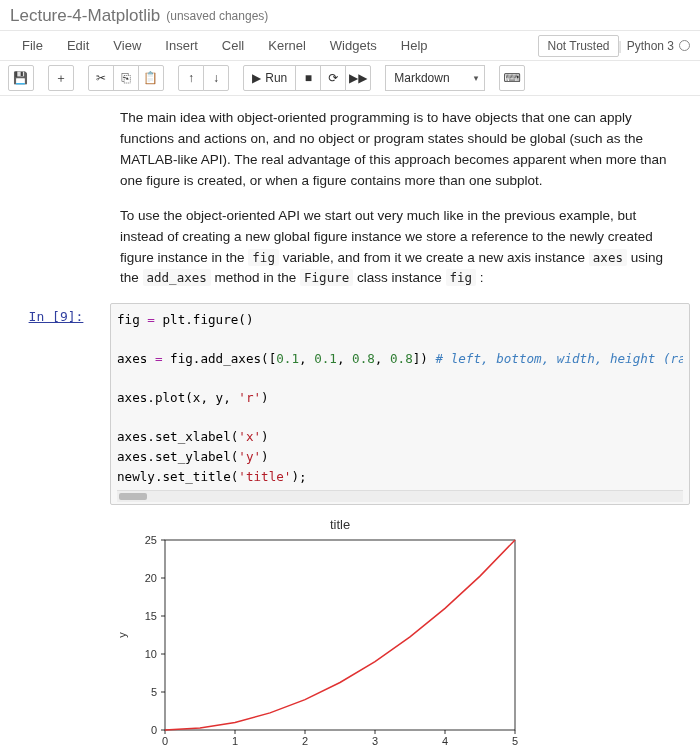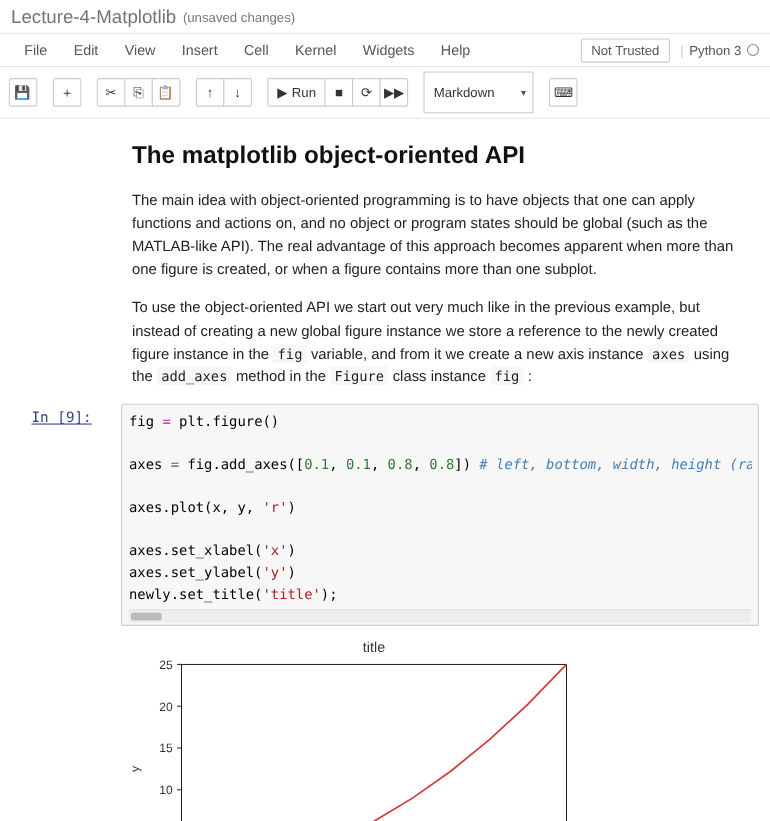--- a/index.html
+++ b/index.html
@@ -6,32 +6,32 @@
   body { font-family: "Helvetica Neue", Helvetica, Arial, sans-serif; font-size: 13px; color: #333; background: #fff; width: 700px; }
   .header { display: flex; align-items: center; padding: 6px 10px 4px 10px; border-bottom: 1px solid #e7e7e7; }
   .logo { display: flex; align-items: center; margin-right: 14px; }
   .logo svg { height: 24px; }
   .nbname { font-size: 17px; color: #737373; margin-right: 6px; }
   .savestatus { font-size: 12px; color: #777; }
   .header-right { margin-left: auto; display: flex; align-items: center; gap: 8px; }
   .btn { border: 1px solid #ccc; background: #fff; padding: 4px 10px; border-radius: 3px; font-size: 12px; color: #333; cursor: pointer; }
   .menubar { display: flex; align-items: center; padding: 0 10px; border-bottom: 1px solid #e7e7e7; height: 30px; }
   .menubar .m { padding: 6px 12px; color: #555; font-size: 13px; cursor: pointer; }
-  .menubar .right { margin-left: auto; display: flex; align-items: center; gap: 10px; }
+  .menubar .right { margin-left: auto; display: flex; align-items: center; }
   .not-trusted { border: 1px solid #ccc; padding: 3px 8px; border-radius: 2px; font-size: 12px; color: #555; }
   .kernel { font-size: 12px; color: #555; display: flex; align-items: center; gap: 5px; }
   .kcircle { width: 11px; height: 11px; border: 1px solid #888; border-radius: 50%; display: inline-block; }
   .toolbar { display: flex; align-items: center; padding: 4px 8px; border-bottom: 1px solid #e7e7e7; gap: 4px; flex-wrap: wrap; }
   .tbtn { border: 1px solid #ccc; background: #fff; min-width: 26px; height: 26px; display: inline-flex; align-items: center; justify-content: center; border-radius: 2px; cursor: pointer; font-size: 12px; color: #333; }
   .tgrp { display: flex; gap: 0; }
   .tgrp .tbtn { border-radius: 0; margin-left: -1px; }
   .tgrp .tbtn:first-child { border-top-left-radius: 2px; border-bottom-left-radius: 2px; margin-left: 0;}
   .tgrp .tbtn:last-child { border-top-right-radius: 2px; border-bottom-right-radius: 2px; }
   .runbtn { padding: 0 8px; gap: 4px; }
-  .celltype { border: 1px solid #ccc; height: 38px; padding: 0 4px 0 8px; font-size: 12px; background: #fff; position: relative; display: inline-flex; align-items: center; min-width: 100px;}
+  .celltype { border: 1px solid #ccc; height: 26px; padding: 0 4px 0 8px; font-size: 12px; background: #fff; position: relative; display: inline-flex; align-items: center; min-width: 100px;}
   .celltype::after { content: "▾"; position: absolute; right: 6px; font-size: 9px; color: #555;}
   .notebook { padding: 12px 10px 20px 10px; }
   .textcell { margin-left: 110px; margin-right: 20px; }
   .textcell h2 { font-size: 22px; font-weight: bold; margin: 8px 0 18px 0; color: #111; }
   .textcell p { font-size: 13.5px; line-height: 1.55; margin-bottom: 14px; color: #222; }
   code.il { font-family: Menlo, Monaco, Consolas, monospace; background: #f7f7f7; padding: 1px 4px; border-radius: 2px; font-size: 12.5px; }
   .codecell { display: flex; margin-top: 8px; }
   .prompt { width: 100px; text-align: center; padding: 6px 8px 0 0; font-family: monospace; font-size: 13px; color: #303F9F; flex-shrink:0;text-decoration:underline;}
   .inputarea { flex: 1; border: 1px solid #cfcfcf; background: #f7f7f7; padding: 6px 6px 2px 6px; border-radius: 2px; position: relative; overflow: hidden;}
   pre.code { font-family: Menlo, Monaco, Consolas, monospace; font-size: 12.6px; line-height: 1.55; white-space: pre; color: #000; overflow-x: auto; margin-bottom: 4px;}
@@ -125,21 +125,20 @@
     </div>
   <div style="width:6px"></div>
   <button class="tbtn">
       <span>⌨</span>
     </button>
 </div>
 
 <div class="notebook">
 
   <div class="textcell">
-    <h2>The matplotlib object-oriented API</h2>
     <p>The main idea with object-oriented programming is to have objects that one can apply functions and actions on, and no object or program states should be global (such as the MATLAB-like API). The real advantage of this approach becomes apparent when more than one figure is created, or when a figure contains more than one subplot.</p>
     <p>
       <span>To use the object-oriented API we start out very much like in the previous example, but instead of creating a new global figure instance we store a reference to the newly created figure instance in the </span><code class="il">fig</code><span> variable, and from it we create a new axis instance </span><code class="il">axes</code><span> using the </span><code class="il">add_axes</code><span> method in the </span><code class="il">Figure</code><span> class instance </span><code class="il">fig</code><span> :</span>
     </p>
   </div>
 
   <div class="codecell">
     <div class="prompt">In [9]:</div>
     <div class="inputarea">
 <pre class="code"><span>fig </span><span class="tok-op">=</span><span> plt.figure()</span>

